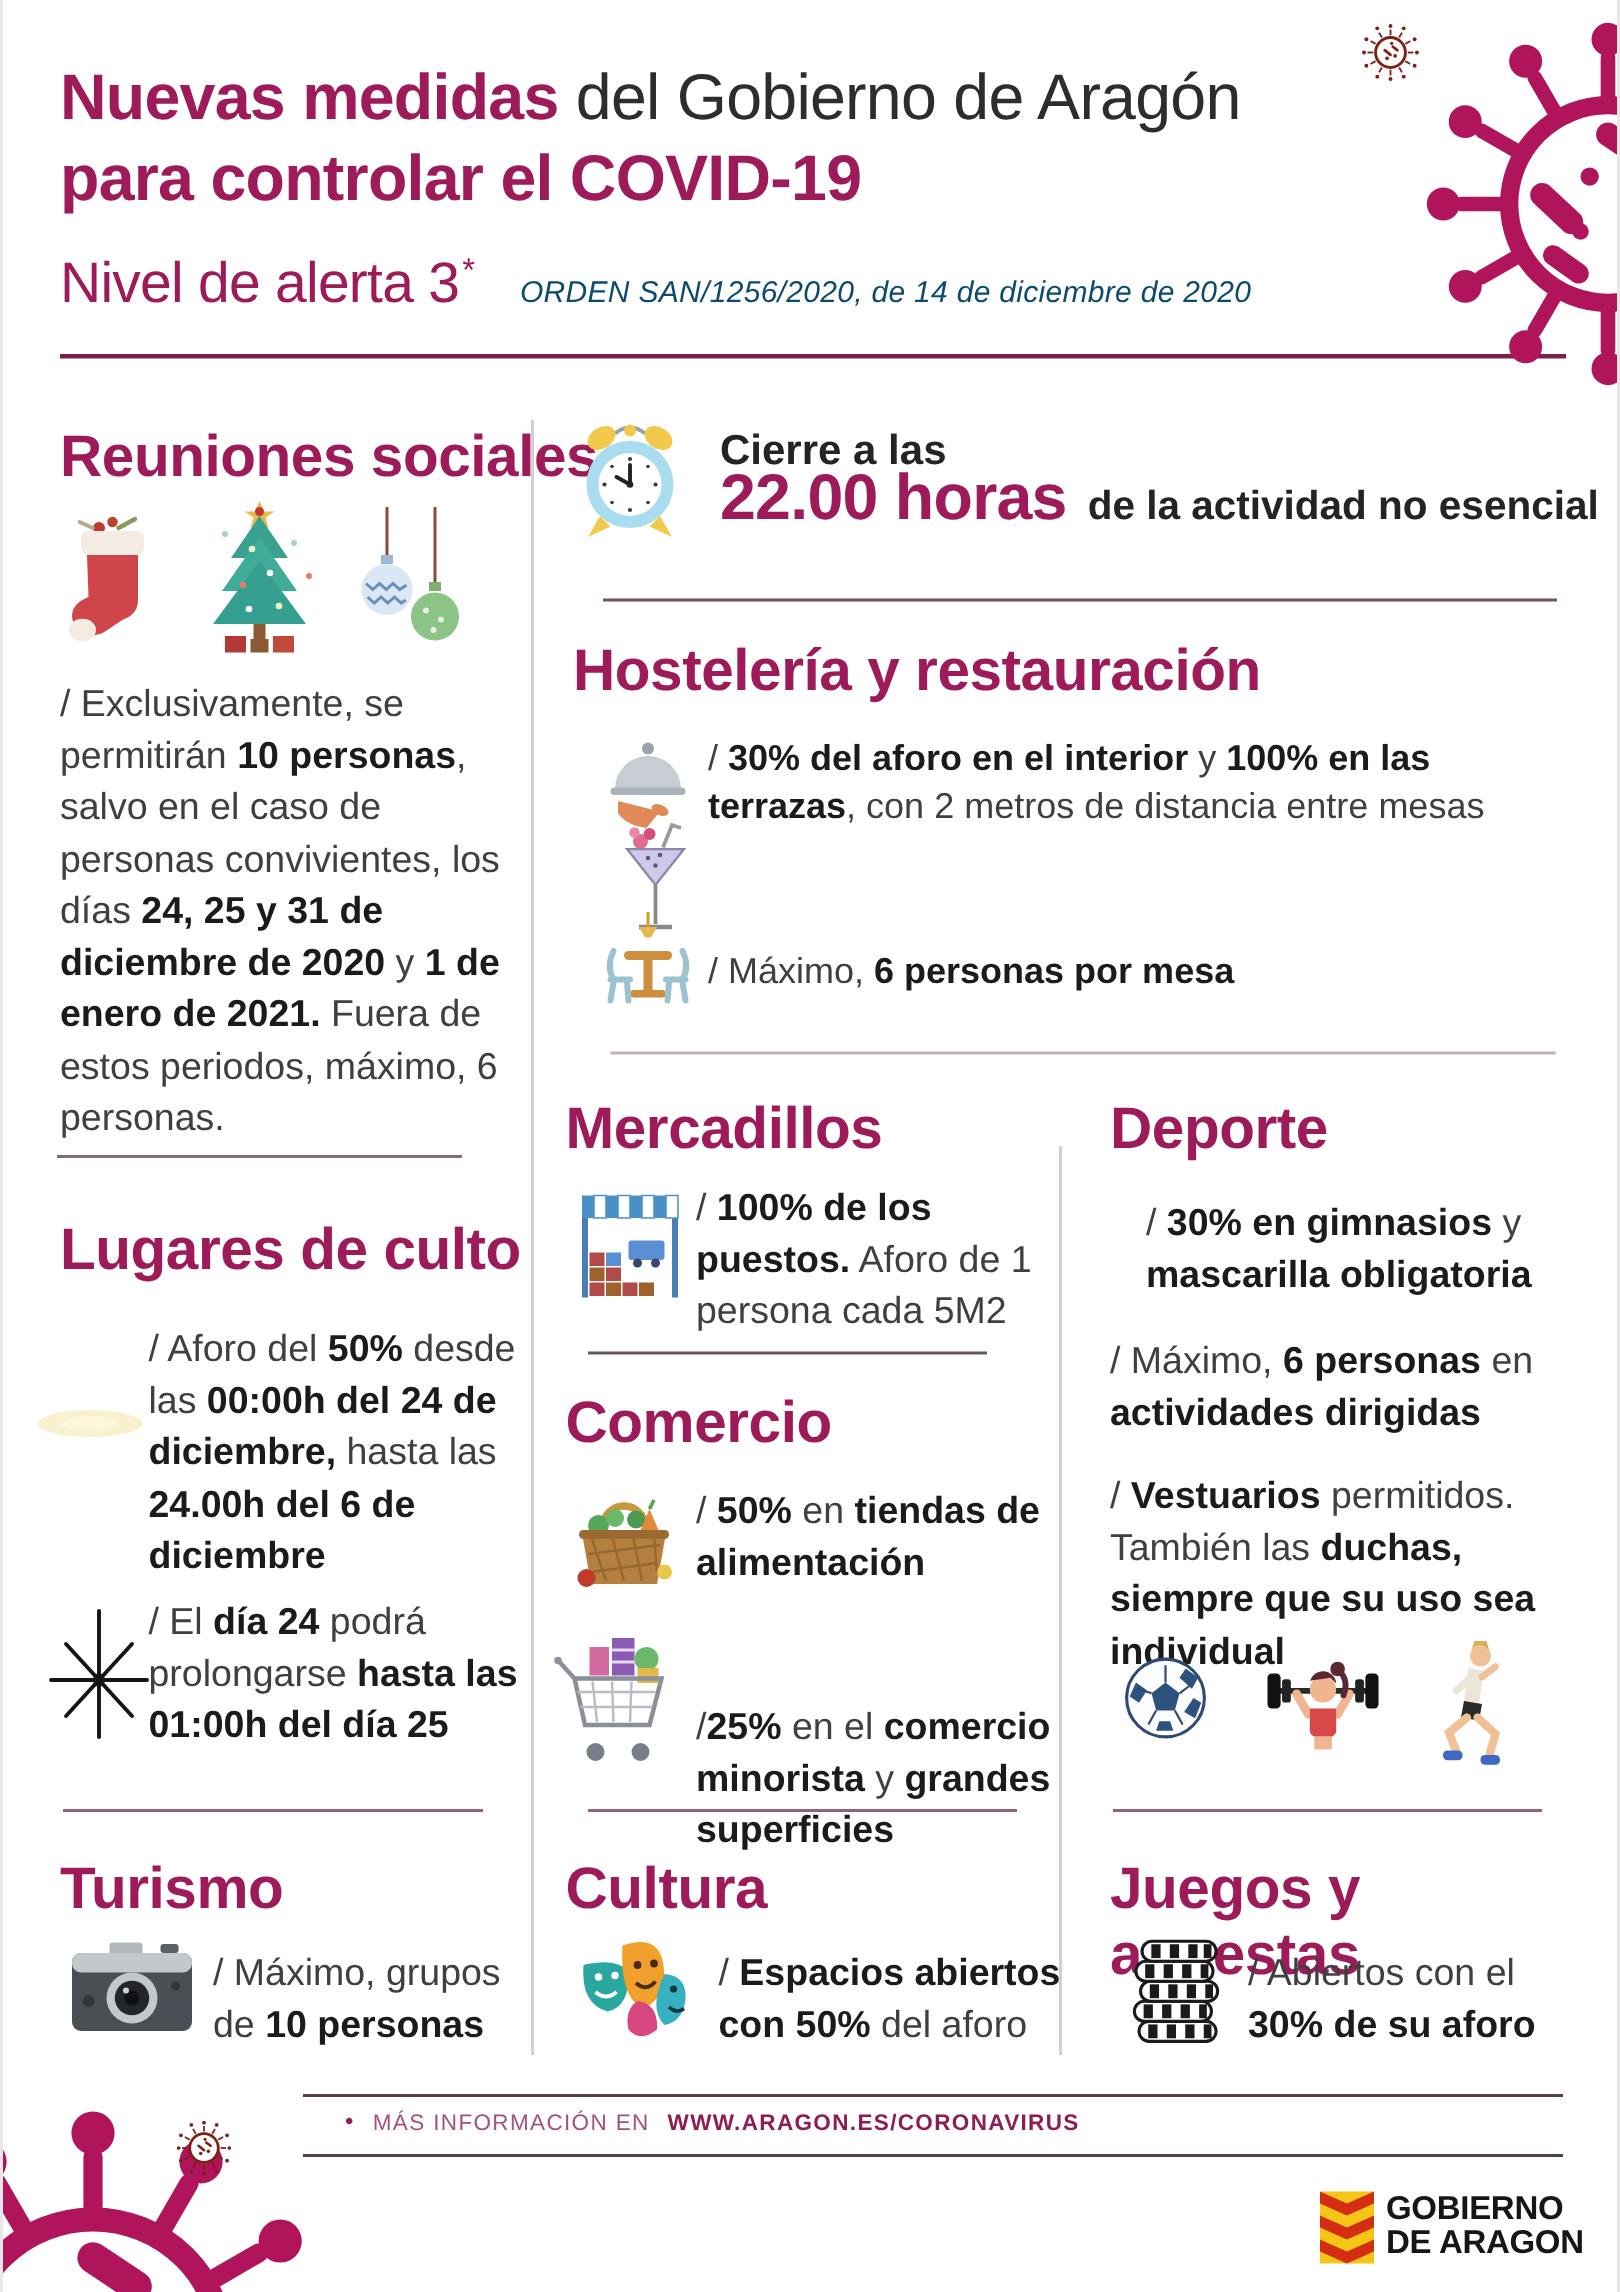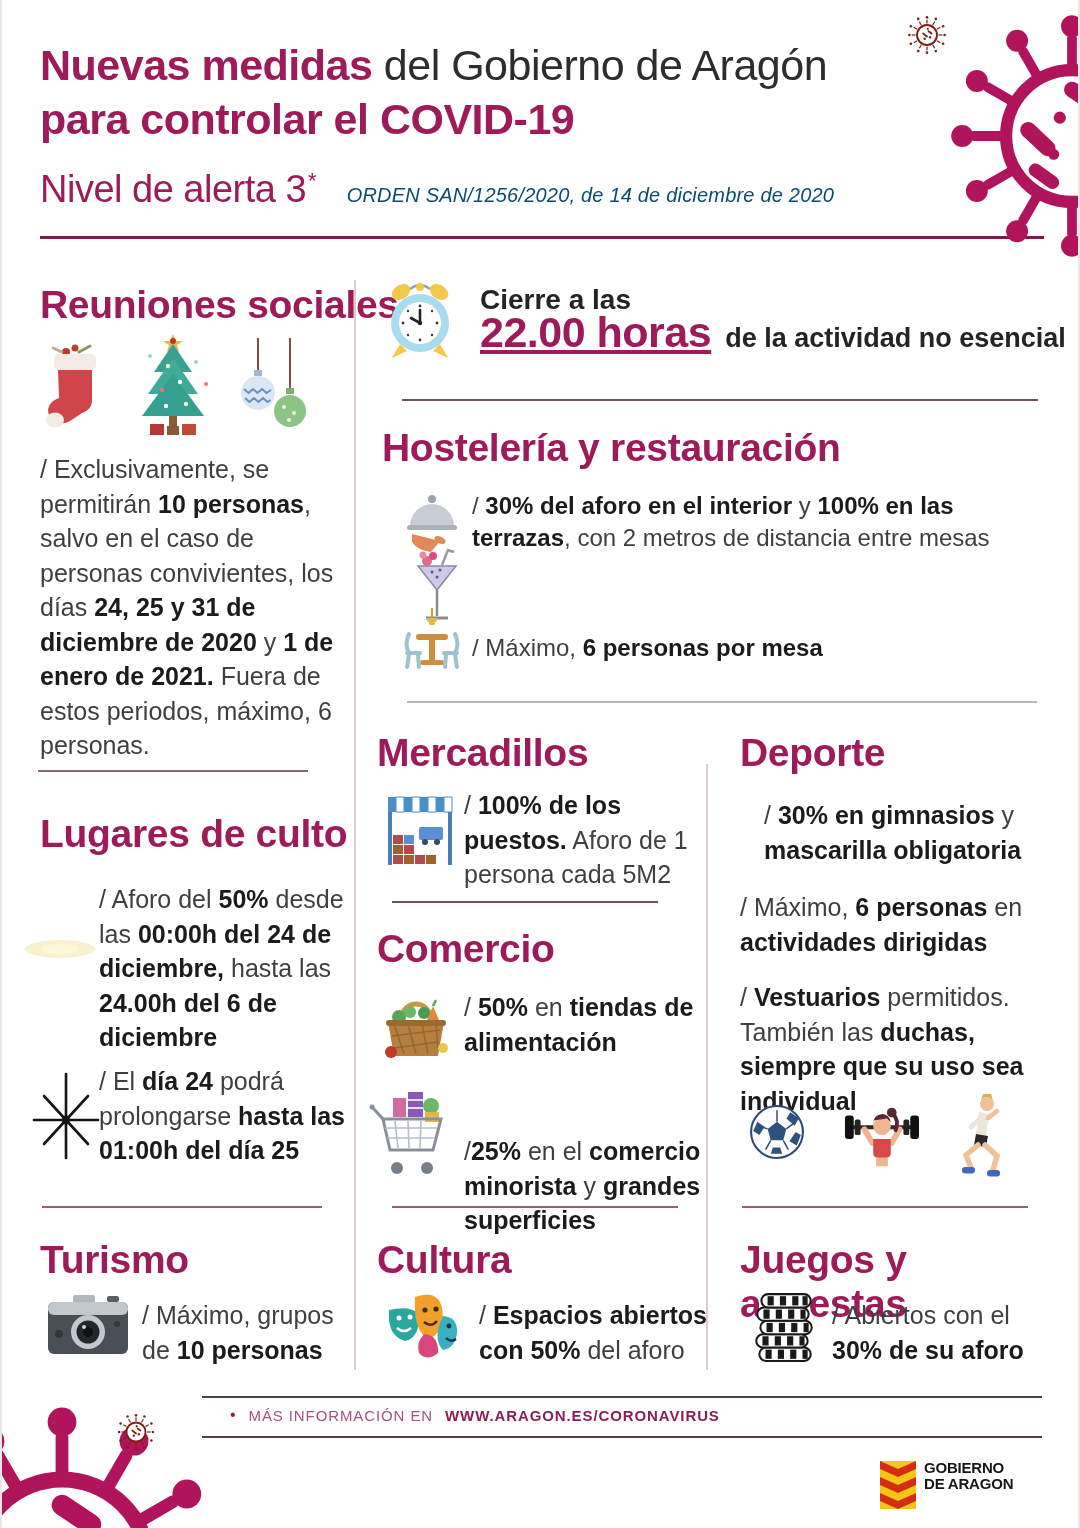--- a/index.html
+++ b/index.html
@@ -27,26 +27,26 @@
   .order-ref{font-size:20px;font-style:italic;color:#0c4a6e;font-weight:500;margin-left:30px;letter-spacing:0.2px;}
   .sec-title{font-size:39px;font-weight:800;color:var(--accent);letter-spacing:-0.3px;}
   .body{font-size:25px;line-height:1.38;color:var(--ink);}
   .hos{font-size:24px;line-height:1.33;color:var(--ink);}
   .rule{height:2px;background:#6b565a;}
   .rule-light{height:2px;background:#c2b4b6;}
   .rule-mag{height:2px;background:#96607b;}
   .vrule{width:2px;background:#d9cdd2;}
   .curfew-prefix{font-size:28px;font-weight:700;color:#242424;}
   .curfew-row{display:flex;align-items:baseline;gap:14px;}
-  .curfew-time{font-size:43px;font-weight:800;color:var(--accent);letter-spacing:-0.5px;text-decoration:underline;}
+  .curfew-time{font-size:43px;font-weight:800;color:var(--accent);letter-spacing:-0.5px;}
   .curfew-suffix{font-size:27px;font-weight:700;color:#242424;}
   .foot-info{display:flex;align-items:center;gap:12px;font-size:15px;letter-spacing:0.9px;color:#a3537d;font-weight:500;}
   .foot-info .url{font-weight:700;color:#8f1d55;}
   .foot-bullet{color:#8f1d55;font-size:16px;}
-  .logo-text{font-size:15px;font-weight:800;color:#161616;line-height:1.06;letter-spacing:-0.2px;}
+  .logo-text{font-size:22px;font-weight:800;color:#161616;line-height:1.06;letter-spacing:-0.2px;}
 </style>
 </head>
 <body>
 
 <svg width="0" height="0" style="position:absolute">
   <defs>
     <symbol id="virus-filled" viewBox="0 0 200 200">
       <g stroke="currentColor" stroke-width="8" stroke-linecap="round">
         <line x1="158" y1="100" x2="180" y2="100"></line>
           <line x1="150" y1="129" x2="169" y2="140"></line>

